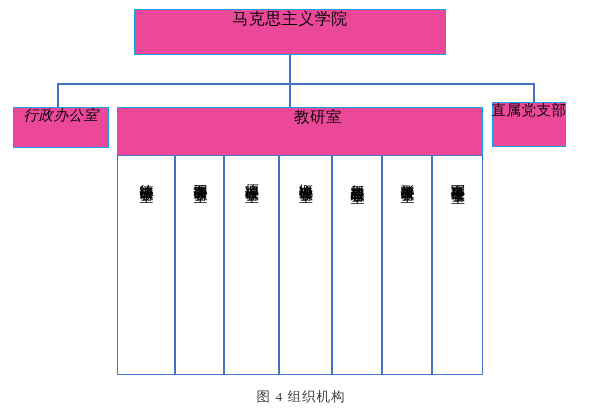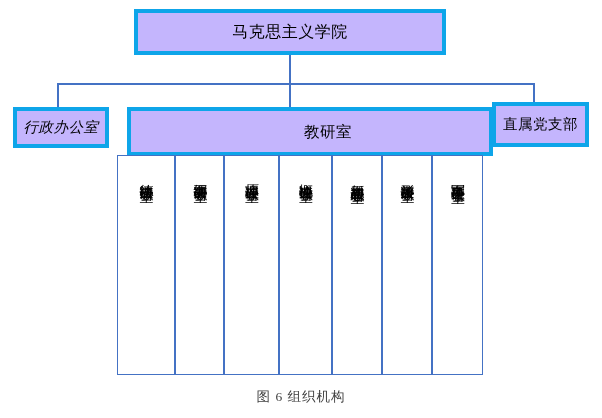--- a/index.html
+++ b/index.html
@@ -28,25 +28,25 @@
   .conn {
     position: absolute;
     background: #4472C4;
   }
   .conn-v { width: 2px; }
   .conn-h { height: 2px; }
 
   
   .node {
     position: absolute;
-    border: 4px solid #0ea5e9;
-    background: #c4b5fd;
+    border: 1px solid #0ea5e9;
+    background: #ec4899;
     box-sizing: border-box;
     display: flex;
-    align-items: center;
+    align-items: flex-start;
     justify-content: center;
   }
   .node-label {
     font-size: 15px;
     line-height: 1.1;
     letter-spacing: 0.5px;
     white-space: nowrap;
   }
 
   #node-college {
@@ -62,28 +62,28 @@
     top: 107px;
     width: 96px;
     height: 41px;
     font-style: italic;
   }
   #node-admin-office .node-label { font-size: 14.5px; }
 
   #node-party-branch {
     left: 492px;
     top: 102px;
-    width: 97px;
+    width: 74px;
     height: 45px;
   }
   #node-party-branch .node-label { font-size: 14.5px; }
 
   
   #node-teaching-office {
-    left: 127px;
+    left: 117px;
     top: 107px;
     width: 366px;
     height: 49px;
     padding-left: 36px;
   }
   #node-teaching-office .node-label { font-size: 15.5px; }
 
   
   #dept-strip {
     position: absolute;
@@ -197,15 +197,15 @@
     <div class="dept-cell sep-strong" style="flex:0 0 50px;">
       <span class="dept-label">形策课教研室</span>
     </div>
 
     <div class="dept-cell sep-strong" style="flex:1 1 auto;">
       <span class="dept-label">军事理论教研室</span>
     </div>
 
   </div>
 
-  <div id="figure-caption">图 6 组织机构</div>
+  <div id="figure-caption">图 4 组织机构</div>
 
 </div>
 
 </body></html>

